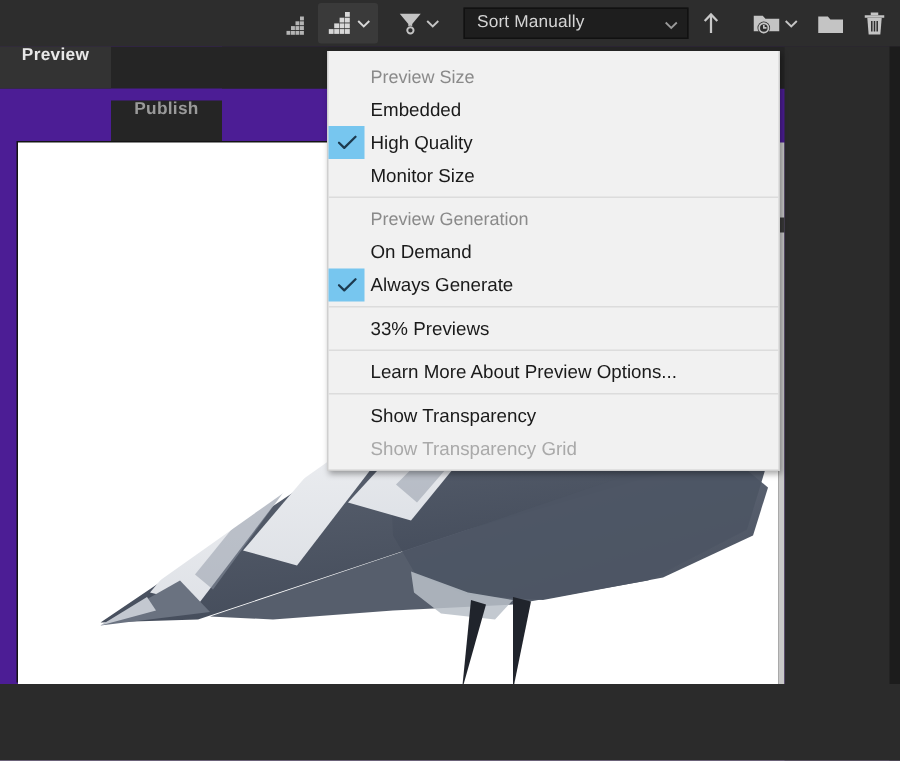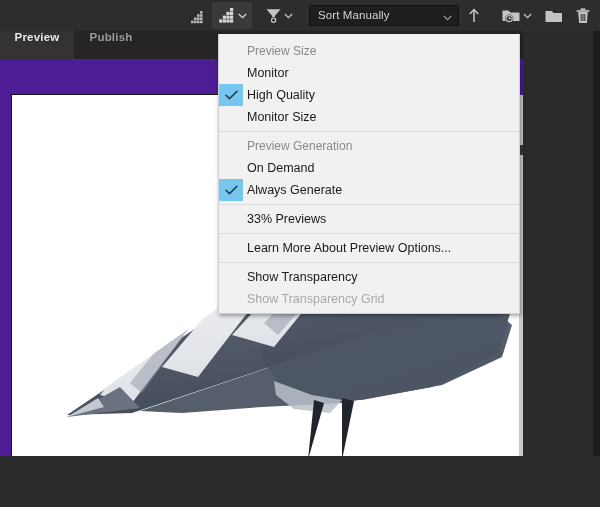--- a/index.html
+++ b/index.html
@@ -52,21 +52,21 @@
   }
   .tab{
     position:absolute;top:0;height:28px;
     display:flex;justify-content:center;
     font-size:11.5px;font-weight:bold;letter-spacing:.2px;
     cursor:default;
   }
   .tab.active{background:#333333;color:#e8e8e8;}
   .tab.inactive{background:#252525;color:#9a9a9a;}
   #tab-preview{left:0;width:74px;}
-  #tab-publish{left:74px;width:74px;}
+  #tab-publish{left:74px;width:74px;margin-top:36px;}
   .tabbar-rest{
     position:absolute;left:148px;top:0;right:0;height:28px;background:#252525;
   }
 
   
   .canvas-wrap{
     position:absolute;left:12px;top:95px;width:507px;height:361px;
     background:#ffffff;
     box-shadow:-1px -1px 0 #141414, 1px 0 0 #141414;
     overflow:hidden;
@@ -315,21 +315,21 @@
   <div class="footer">
     
     
   </div>
 
   <div class="menu">
     <div class="mtop"></div>
 
     <div class="mheader">Preview Size</div>
     <div class="mitem">
-      <span>Monitor</span>
+      <span>Embedded</span>
     </div>
     <div class="mitem">
       <span class="check">
         <svg width="13" height="10" viewBox="0 0 13 10">
             <path d="M1 5.2 L4.5 8.6 L12 1.2" fill="none" stroke="#1c3a4f" stroke-width="1.5" stroke-linecap="round" stroke-linejoin="round"></path>
           </svg>
       </span>
       <span>High Quality</span>
     </div>
     <div class="mitem">

